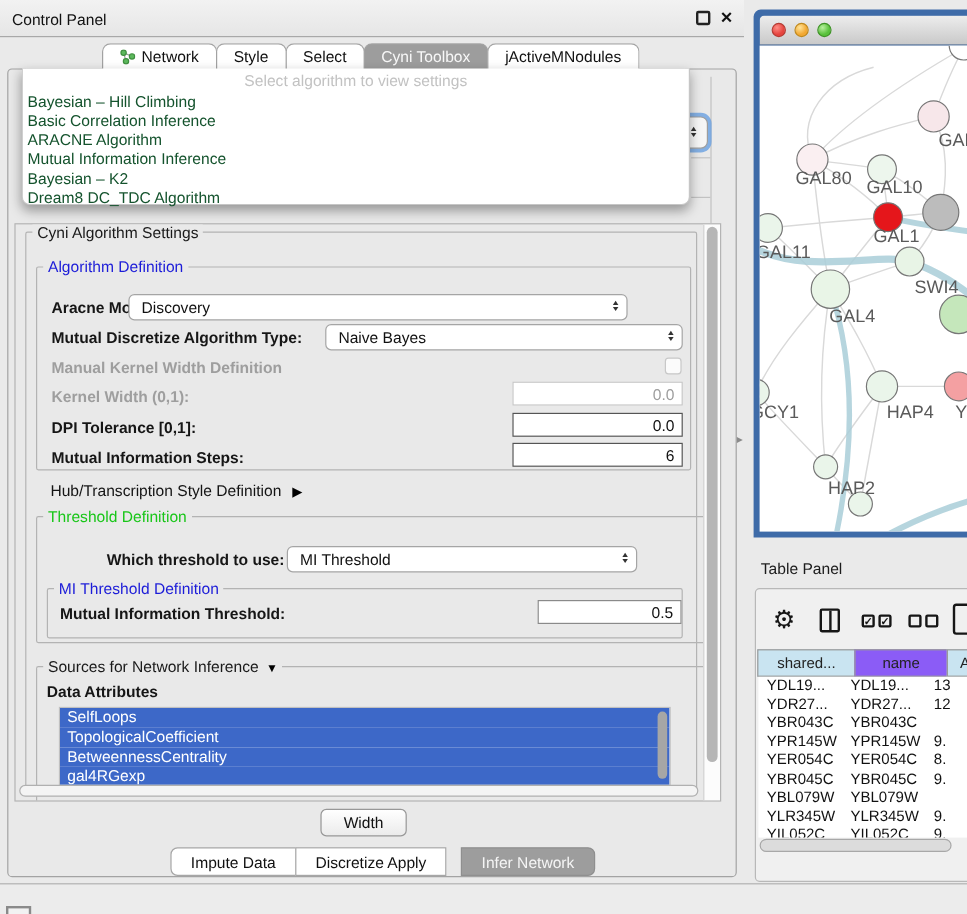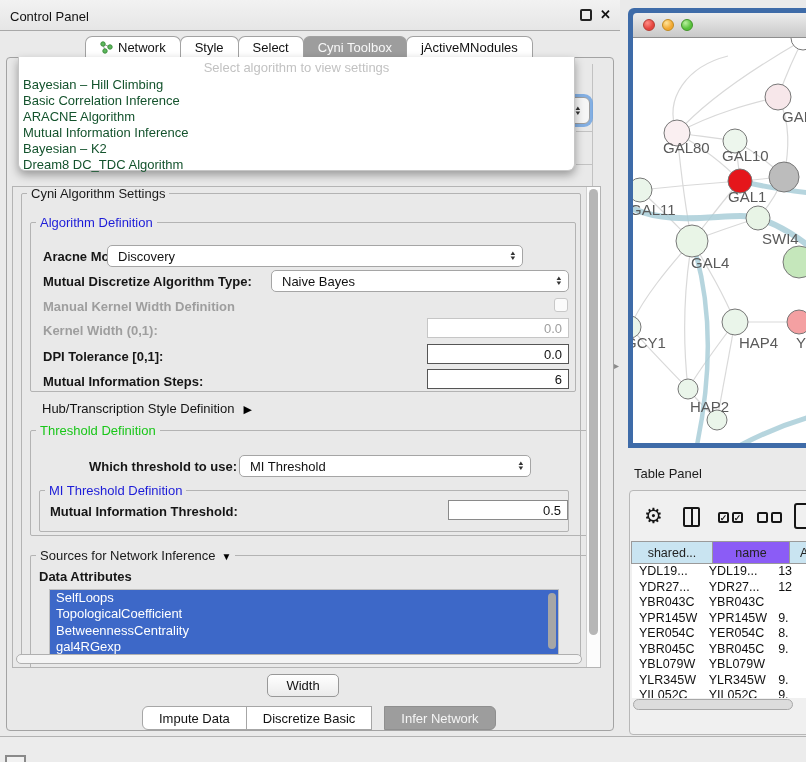--- a/index.html
+++ b/index.html
@@ -279,21 +279,21 @@
       </div>
   </div>
 
   <div class="apply-btn">Width</div>
 
   <div class="bottom-tabs">
     <div class="btab">
       <span>Impute Data</span>
     </div>
     <div class="btab">
-      <span>Discretize Basic</span>
+      <span>Discretize Apply</span>
     </div>
     <div class="btab selected">
       <span>Infer Network</span>
     </div>
   </div>
 
   <div class="split-arrow">▸</div>
 
   <div class="net-window">
     <div class="net-titlebar">

